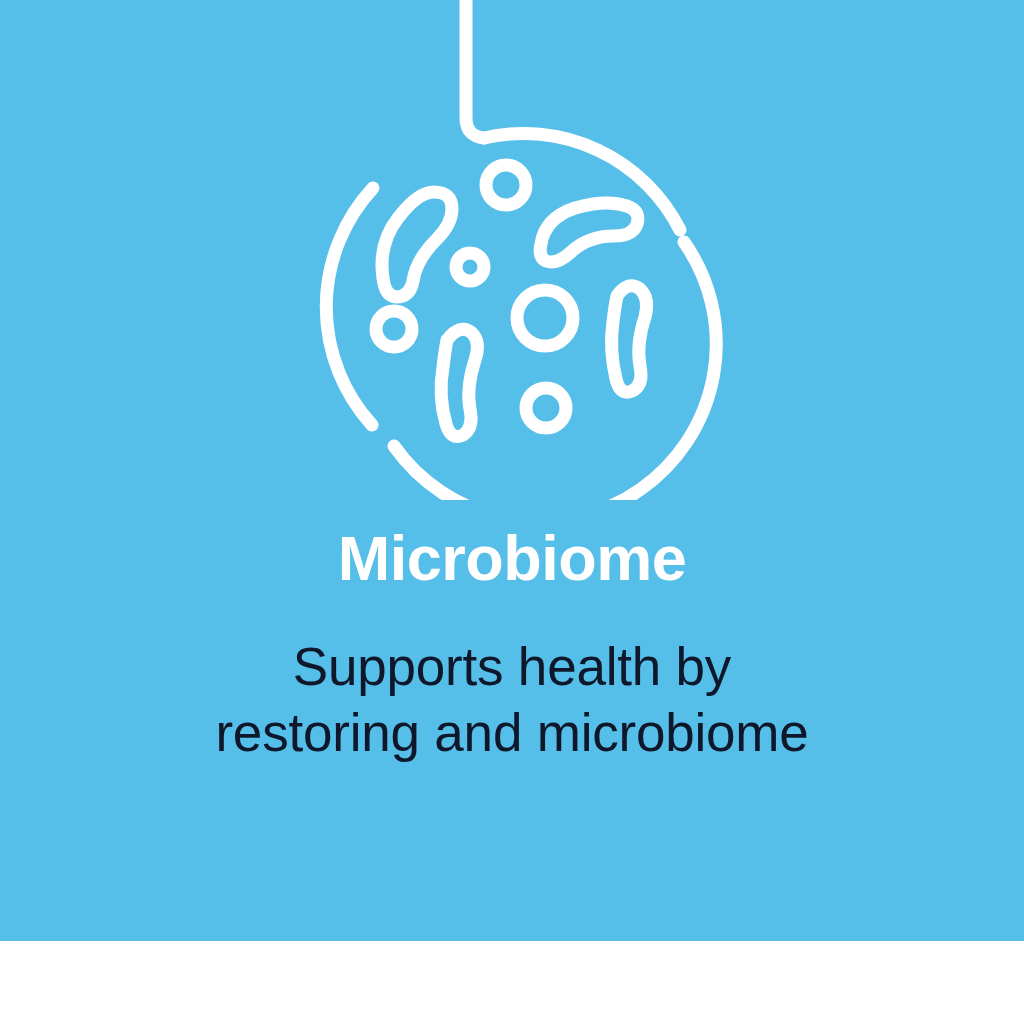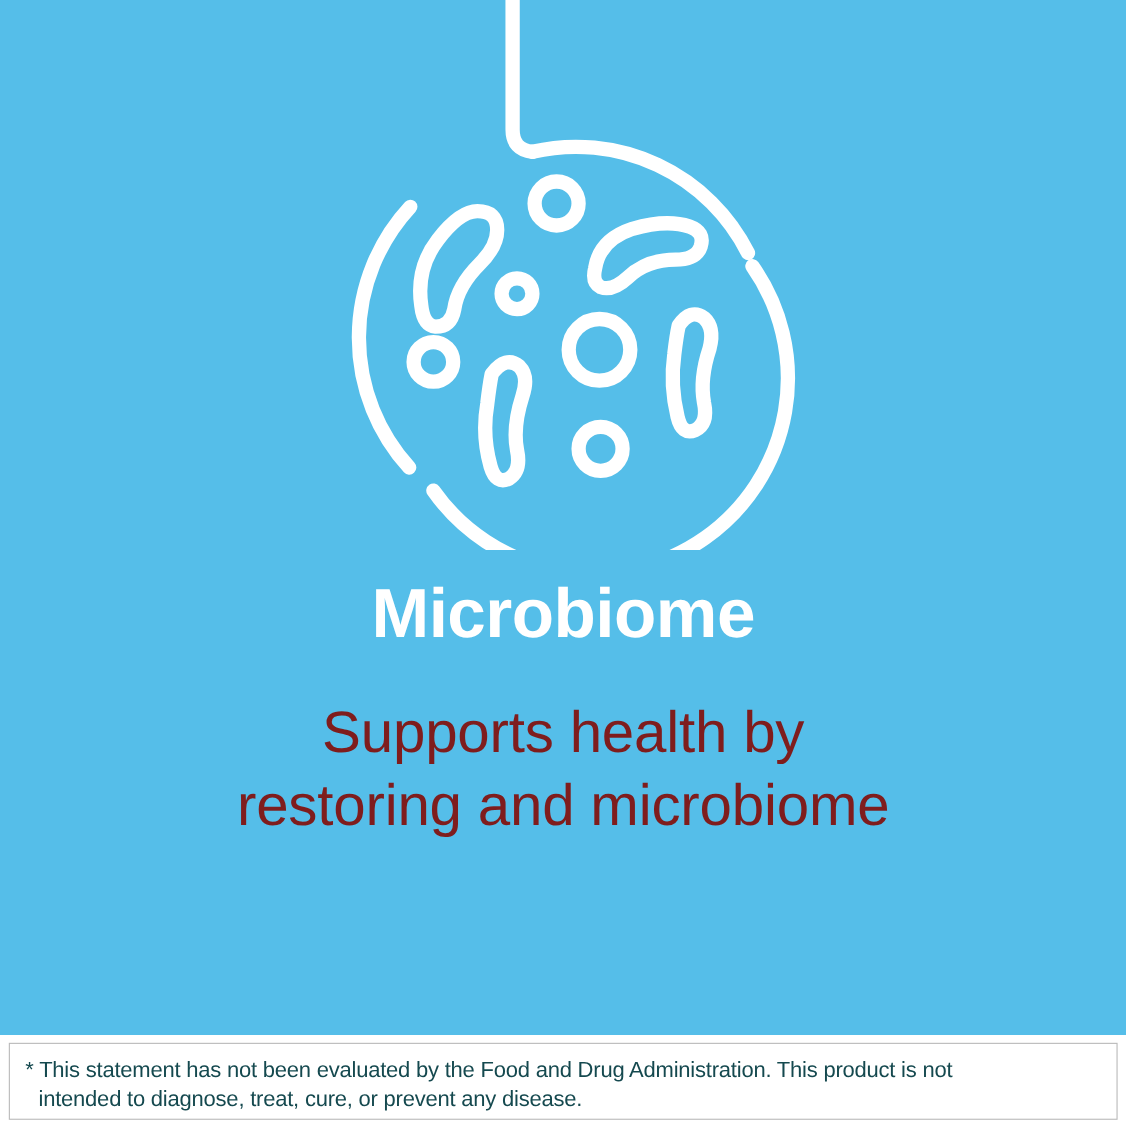--- a/index.html
+++ b/index.html
@@ -61,21 +61,21 @@
     color: #ffffff;
     font-family: "Liberation Sans", sans-serif;
     font-weight: 700;
     font-size: 63px;
     line-height: 76px;
     letter-spacing: -0.5px;
   }
 
   #subtitle {
     margin: 38px 0 0 0;
-    color: #7f1d1d;
+    color: #0f172a;
     font-family: "Liberation Sans", sans-serif;
     font-weight: 400;
     font-size: 53px;
     line-height: 66px;
     letter-spacing: -0.2px;
   }
   #subtitle .sub-line {
     display: block;
     white-space: nowrap;
   }
@@ -186,22 +186,14 @@
       <h1 id="title">Microbiome</h1>
 
       <p id="subtitle">
         <span class="sub-line">Supports health by</span>
         <span class="sub-line">restoring and microbiome</span>
       </p>
     </div>
 
   </div>
 
-  <div id="footer">
-    <div id="disclaimer-box">
-      <p id="disclaimer-text">
-        <span class="dline">* This statement has not been evaluated by the Food and Drug Administration. This product is not</span>
-        <span class="dline indent">intended to diagnose, treat, cure, or prevent any disease.</span>
-      </p>
-    </div>
-  </div>
 
 </div>
 
 </body></html>

